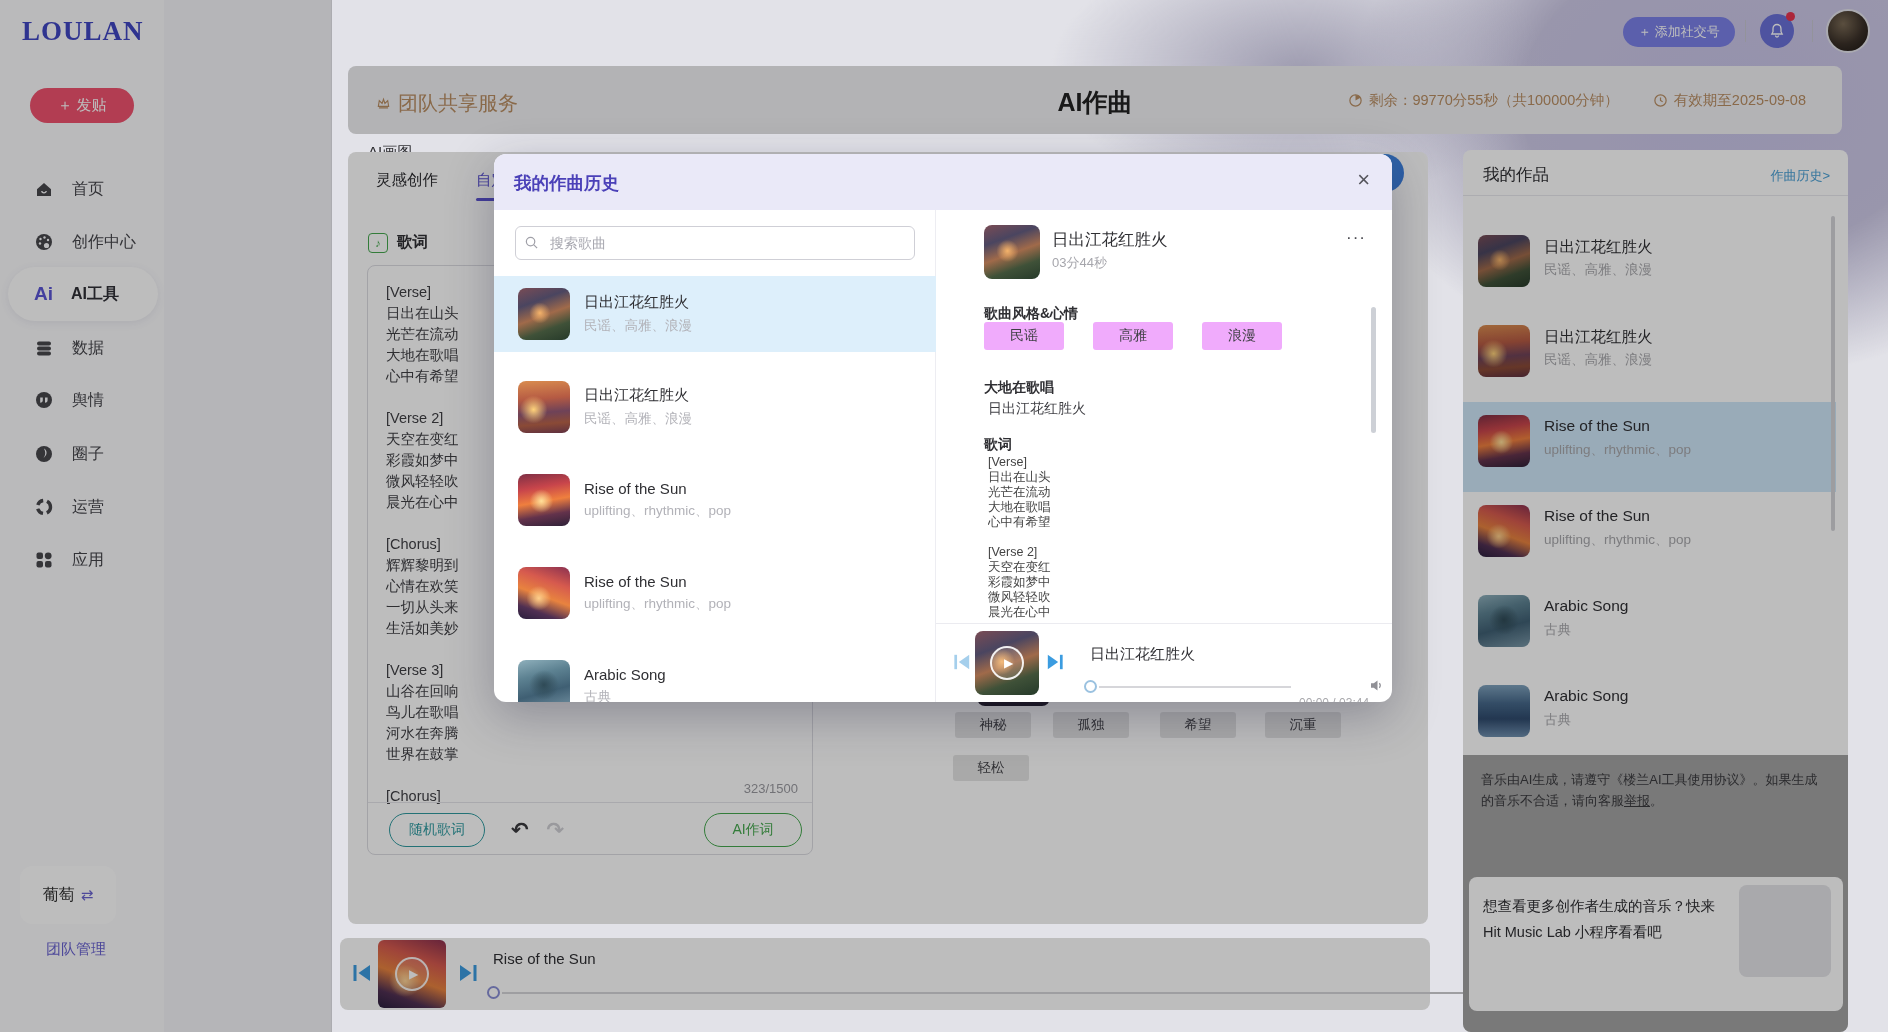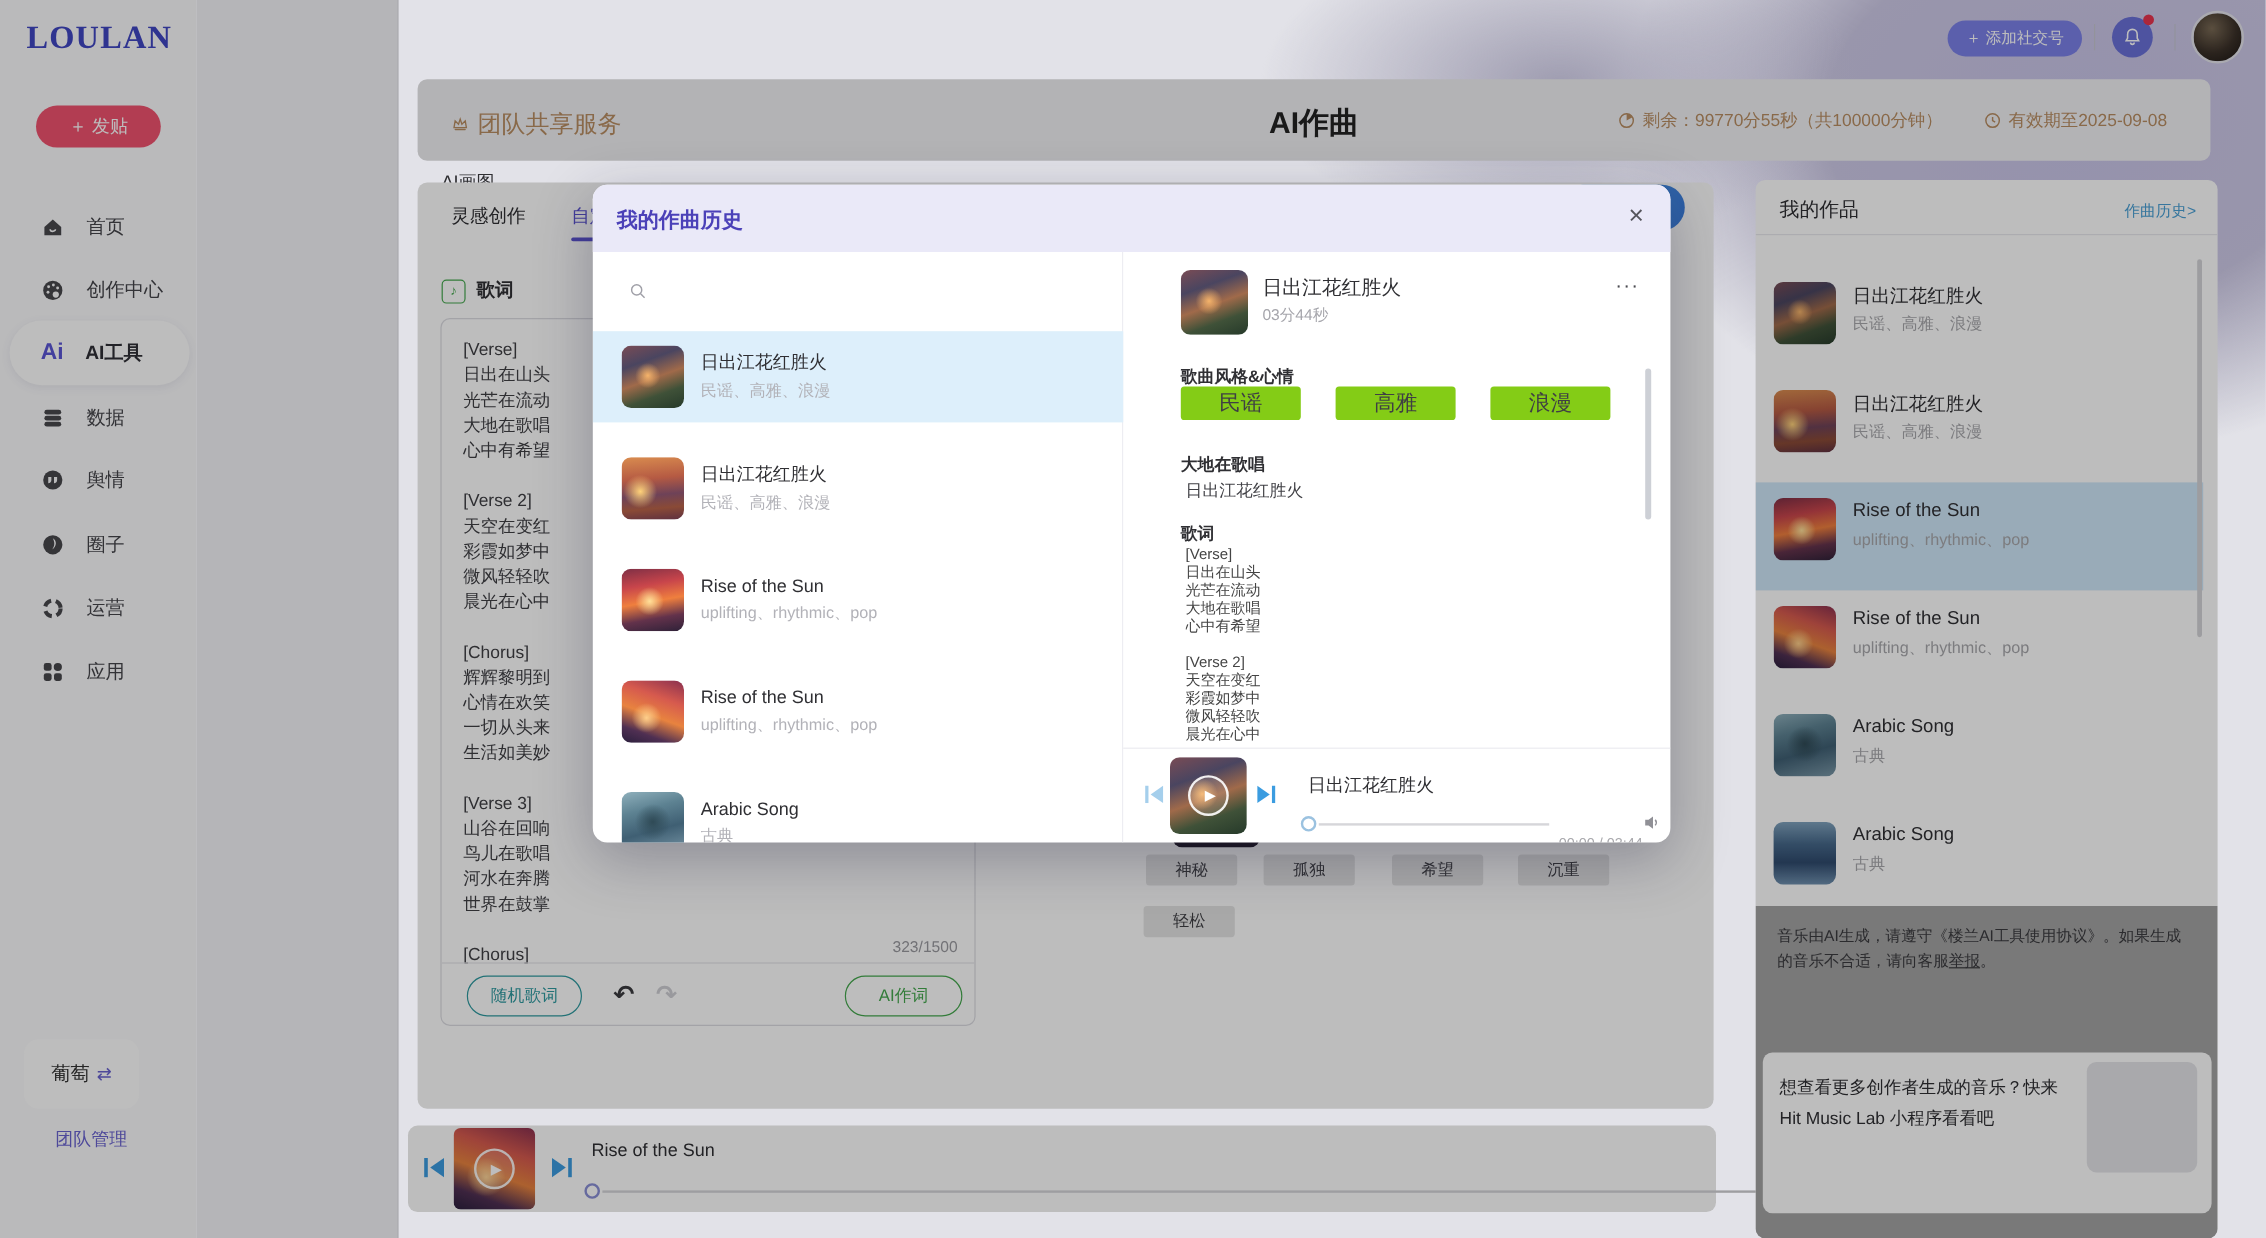--- a/index.html
+++ b/index.html
@@ -111,21 +111,21 @@
   .m-thumb{width:52px;height:52px;border-radius:8px;flex:none}
   .m-ti{font-size:15px;color:#2f2f33;margin-bottom:5px}
   .m-sub{font-size:13.5px;color:#b2b2b8}
   .m-right{position:relative;width:456px;height:100%}
   .d-thumb{position:absolute;left:48px;top:15px;width:56px;height:54px;border-radius:8px}
   .d-title{position:absolute;left:116px;top:19px;font-size:16.5px;color:#2f2f33}
   .d-dur{position:absolute;left:116px;top:44px;font-size:13px;color:#a6a6ac}
   .d-more{position:absolute;right:26px;top:18px;font-size:17px;letter-spacing:1px;color:#4a4a50}
   .d-label{position:absolute;left:48px;font-size:14px;font-weight:bold;color:#2f2f33}
   .d-tags{position:absolute;left:48px;top:112px;display:flex;gap:29px}
-  .d-tag{width:100px;height:28px;background:#84cc16;font-size:18px;color:#3f3f44;display:flex;align-items:center;justify-content:center;border-radius:3px}
+  .d-tag{width:80px;height:28px;background:#f0abfc;font-size:14px;color:#3f3f44;display:flex;align-items:center;justify-content:center;border-radius:3px}
   .d-name{position:absolute;left:52px;top:190px;font-size:14px;color:#3f3f44}
   .d-lyrics{position:absolute;left:52px;top:245px;width:330px;height:166px;overflow:hidden;font-size:12.5px;line-height:15px;color:#444;white-space:pre-line}
   .d-scroll{position:absolute;left:435px;top:97px;width:5px;height:126px;border-radius:3px;background:#cdd0d6}
   .m-player{position:absolute;left:0;top:413px;width:456px;height:79px;border-top:1px solid #ebebf0}
   .mp-prev{position:absolute;left:17px;top:28px;color:#a5cfec}
   .mp-next{position:absolute;left:110px;top:28px;color:#3b9ce0}
   .mp-thumb{position:absolute;left:39px;top:7px;width:64px;height:64px;border-radius:8px}
   .mp-title{position:absolute;left:154px;top:21px;font-size:15px;color:#2f2f33}
   .mp-handle{position:absolute;left:148px;top:56px;width:13px;height:13px;border-radius:50%;background:#fff;border:2px solid #9bc2e0}
   .mp-line{position:absolute;left:163px;top:62px;width:192px;height:2px;background:#d6d6da}
@@ -423,20 +423,21 @@
   </div>
 </div>
 
 <div class="abs modal">
   <div class="m-head">
     <div class="m-title">我的作曲历史</div>
     <div class="m-close">×</div>
   </div>
   <div class="m-body">
     <div class="m-left">
+      <input class="m-search" placeholder="搜索歌曲" style="">
       <span class="m-search-ic">
           <svg width="15" height="15" viewBox="0 0 16 16">
             <circle cx="7" cy="7" r="4.5" fill="none" stroke="#a0a0a8" stroke-width="1.3"></circle>
             <path d="M10.5 10.5 L14 14" stroke="#a0a0a8" stroke-width="1.3"></path>
           </svg>
         </span>
 
       <div class="m-item sel" style="top:66px">
         <div class="m-thumb" data-art="dusk"></div>
         <div>

